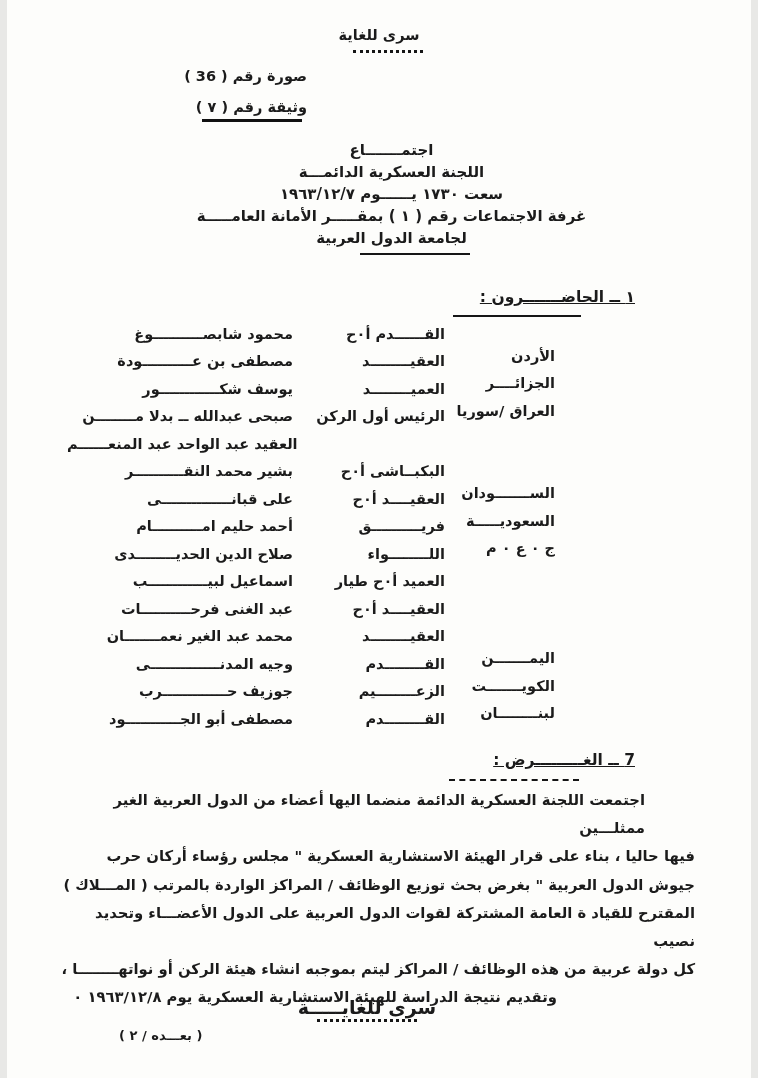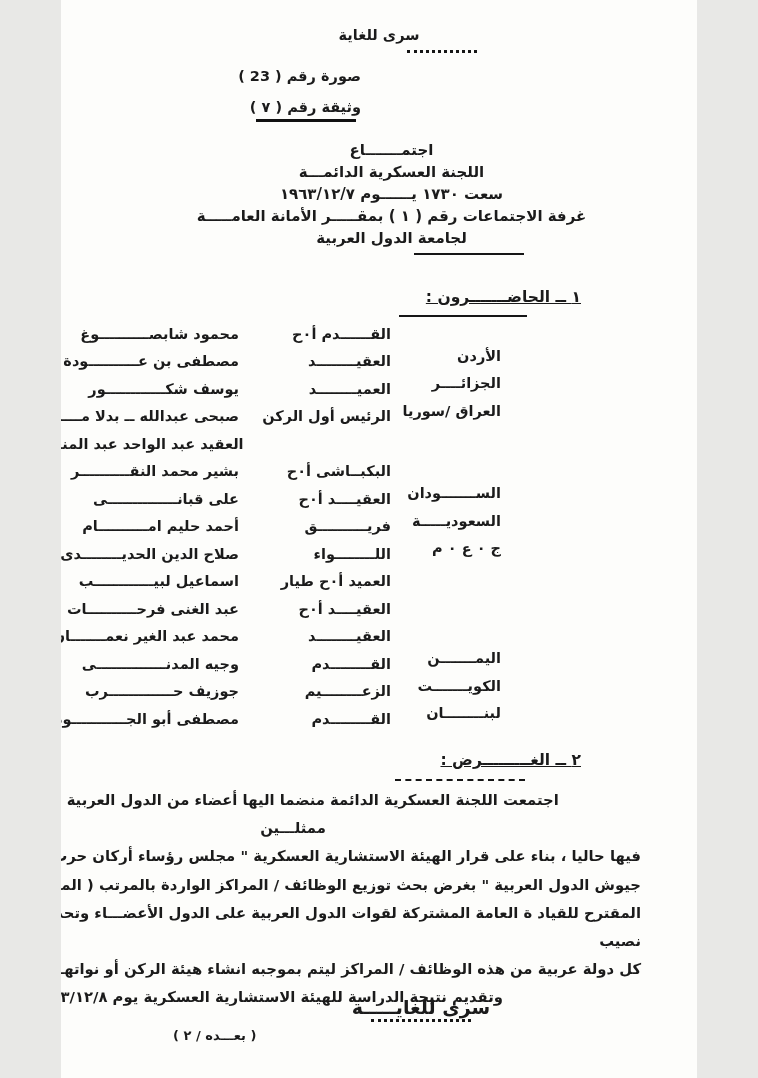--- a/index.html
+++ b/index.html
@@ -1,18 +1,18 @@
 <!DOCTYPE html>
 <html lang="ar" dir="rtl"><head>
 <meta charset="utf-8">
 <style>
   html,body{margin:0;padding:0;background:#e8e8e6;}
   .page{
     position:relative;
-    width:636px;height:1078px;
+    width:744px;height:1078px;
     margin:0 auto;
     background:#fdfdfb;
     color:#1b1b1b;
     font-family:"DejaVu Sans", sans-serif;
     font-weight:600;
     direction:rtl;
     overflow:hidden;
   }
   .abs{position:absolute;}
   .c-top{top:27px;left:0;right:0;text-align:center;font-size:14.5px;}
@@ -27,36 +27,36 @@
   .sec1-bar{top:315px;right:170px;width:128px;border-bottom:2px solid #161616;height:0;}
   .s2{top:751px;}
   .sec2-bar{top:779px;right:172px;width:130px;border-bottom:2px dashed #161616;height:0;}
   .table{top:320px;right:196px;width:488px;font-size:14.5px;}
   .t-row{display:flex;align-items:center;height:27.5px;}
   .t-cell{white-space:nowrap;overflow:visible;}
   .c-country{width:110px;margin-top:44px;}
   .c-rank{width:152px;}
   .c-name{flex:1;}
   .para{top:786px;right:56px;width:646px;font-size:14.8px;line-height:28.2px;text-align:right;}
-  .para .p-line:first-child{padding-right:50px;text-align:center;}
+  .para .p-line:first-child{padding-right:50px;}
   .para .p-line:last-child{padding-right:138px;}
   .c-bottom{top:996px;left:270px;width:180px;text-align:center;font-size:19px;}
   .dots-bottom{top:1019px;left:310px;width:100px;}
   .cont-note{top:1028px;left:112px;font-size:13px;direction:rtl;}
 </style>
 </head>
 <body>
 
 <div class="page">
 
   <div class="abs c-top">سرى للغاية</div>
   <div class="abs dots dots-top"></div>
 
   <div class="abs stamp">
-    <div>صورة رقم  ( 23 )</div>
+    <div>صورة رقم  ( 36 )</div>
     <div>وثيقة رقم  ( ٧ )</div>
   </div>
   <div class="abs stamp-bar"></div>
 
   <div class="abs heading" id="heading">
       <div class="h-line">اجتمـــــــاع</div>
       <div class="h-line">اللجنة العسكرية الدائمـــة</div>
       <div class="h-line">سعت ١٧٣٠ يــــــوم ١٩٦٣/١٢/٧</div>
       <div class="h-line">غرفة الاجتماعات رقم ( ١ ) بمقـــــر الأمانة العامـــــة</div>
       <div class="h-line">لجامعة الدول العربية</div>
@@ -137,21 +137,21 @@
         <div class="t-cell c-rank">الزعــــــــيم</div>
         <div class="t-cell c-name">جوزيف حـــــــــــــرب</div>
       </div>
       <div class="t-row">
         <div class="t-cell c-country"></div>
         <div class="t-cell c-rank">القــــــــدم</div>
         <div class="t-cell c-name">مصطفى أبو الجـــــــــــود</div>
       </div>
     </div>
 
-  <div class="abs sec-h s2">٢ ــ الغـــــــــرض :</div>
+  <div class="abs sec-h s2">7 ــ الغـــــــــرض :</div>
   <div class="abs sec2-bar"></div>
 
   <div class="abs para" id="purpose">
       <div class="p-line">اجتمعت اللجنة العسكرية الدائمة منضما اليها أعضاء من الدول العربية الغير ممثلـــين</div>
       <div class="p-line">فيها حاليا ،  بناء على قرار الهيئة الاستشارية العسكرية  " مجلس رؤساء أركان حرب</div>
       <div class="p-line">جيوش الدول العربية "  بغرض بحث توزيع الوظائف / المراكز الواردة بالمرتب ( المـــلاك )</div>
       <div class="p-line">المقترح للقياد ة العامة المشتركة لقوات الدول العربية على الدول الأعضـــاء وتحديد نصيب</div>
       <div class="p-line">كل دولة عربية من هذه الوظائف /  المراكز ليتم بموجبه انشاء هيئة الركن أو نواتهــــــــا ،</div>
       <div class="p-line">وتقديم نتيجة الدراسة للهيئة الاستشارية العسكرية يوم ١٩٦٣/١٢/٨ ٠</div>
     </div>

